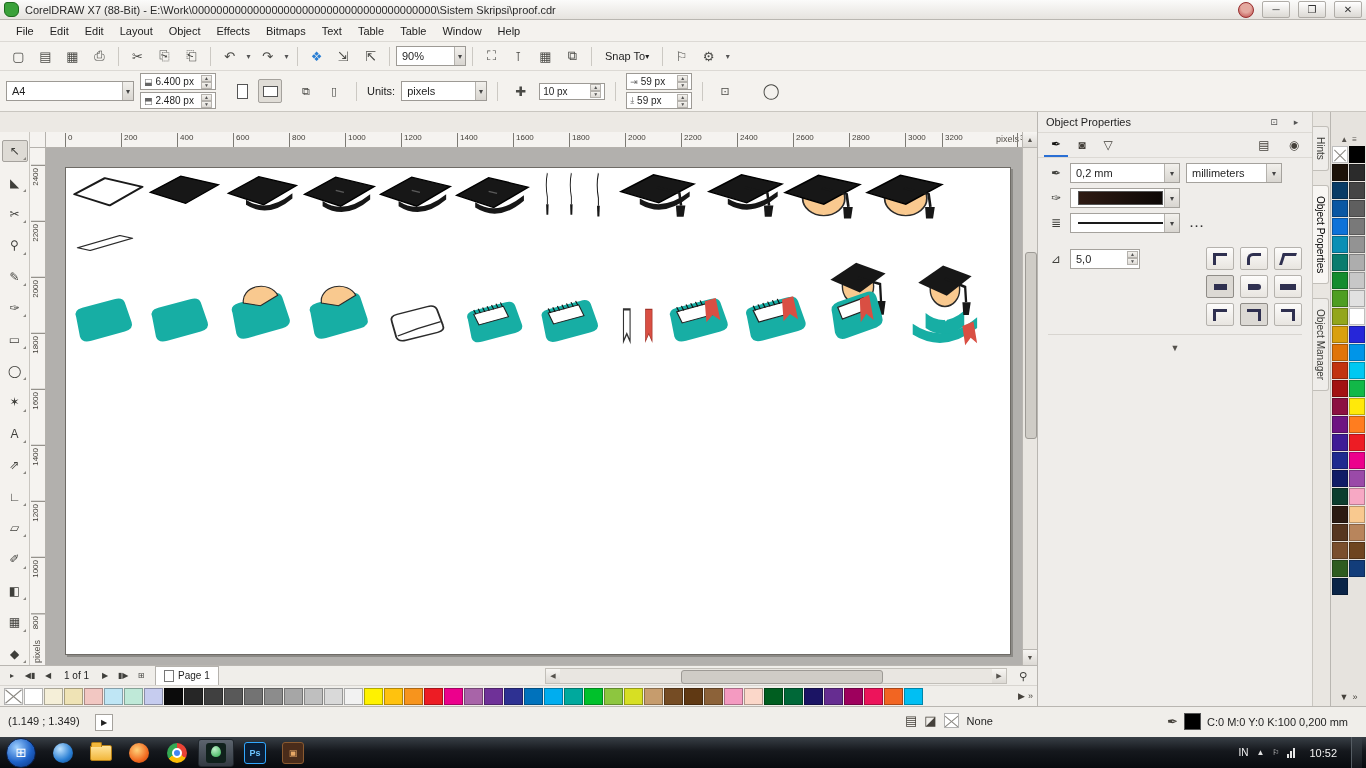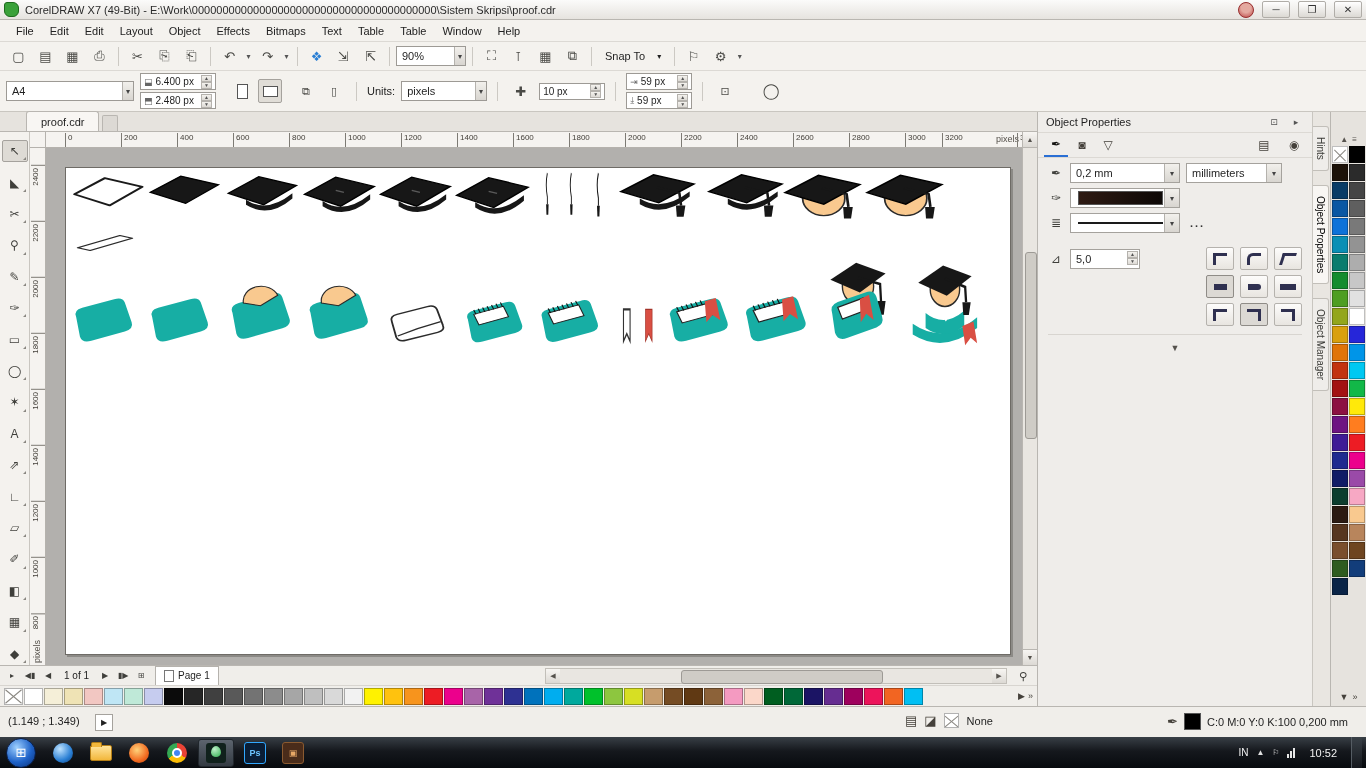--- a/index.html
+++ b/index.html
@@ -19,21 +19,21 @@
   .menu-item{padding:3px 8px;color:#222;}
 
   
   #stdbar{position:absolute;left:0;top:42px;width:1366px;height:29px;background:#f4f2ee;border-bottom:1px solid #dcd9d4;display:flex;align-items:center;padding-left:6px;box-sizing:border-box;gap:2px;}
   .tbtn{width:23px;height:23px;display:flex;align-items:center;justify-content:center;font-size:13px;color:#4a4a46;background:transparent;border:1px solid transparent;border-radius:2px;}
   .tbtn.color1{color:#2a7fd4;}
   .tsep{width:1px;height:19px;background:#ccc9c3;margin:0 4px;}
   .caretbtn{width:9px;height:23px;display:flex;align-items:center;justify-content:center;font-size:8px;color:#555;}
   .combo{height:20px;background:#fff;border:1px solid #9d9a95;display:flex;align-items:center;padding:0 5px;gap:5px;box-sizing:border-box;}
   .combo .caret{font-size:8px;color:#444;margin-left:auto;background:linear-gradient(#f2f0ec,#d8d5d0);border-left:1px solid #b5b2ad;height:18px;display:flex;align-items:center;padding:0 3px;margin-right:-5px;}
-  .tlabel-btn{height:21px;display:flex;align-items:center;gap:12px;padding:0 6px;border:1px solid transparent;border-radius:2px;}
+  .tlabel-btn{height:21px;display:flex;align-items:center;gap:0;padding:0 6px;border:1px solid transparent;border-radius:2px;}
 
   
   #propbar{position:absolute;left:0;top:71px;width:1366px;height:41px;background:#f4f2ee;border-bottom:1px solid #c9c6c0;display:flex;align-items:center;padding-left:6px;box-sizing:border-box;gap:6px;}
   .pb-group{display:flex;align-items:center;gap:4px;}
   .stack{display:flex;flex-direction:column;gap:2px;}
   .mini-field{width:76px;height:17px;background:#fff;border:1px solid #9d9a95;display:flex;align-items:center;padding:0 3px;gap:3px;box-sizing:border-box;font-size:10px;}
   .mini-ico{font-size:9px;color:#666;}
   .spin{display:flex;flex-direction:column;margin-left:auto;}
   .spin span{font-size:5px;line-height:5px;color:#555;padding:0 2px;background:linear-gradient(#f4f2ee,#dcd9d4);border:1px solid #b5b2ad;}
   .sqbtn{width:22px;height:22px;border:1px solid transparent;display:flex;align-items:center;justify-content:center;border-radius:2px;color:#4a4a46;}
@@ -176,21 +176,21 @@
   .clock{font-size:11px;padding:0 6px;}
   .show-desktop{width:10px;height:31px;background:linear-gradient(#3a4148,#14171c);border-left:1px solid #555c63;}
 </style>
 </head>
 <body>
 
 <div id="app">
 
   <div id="titlebar">
     <span class="applogo"></span>
-    <span class="title-text">CorelDRAW X7 (49-Bit) - E:\Work\0000000000000000000000000000000000000000\Sistem Skripsi\proof.cdr</span>
+    <span class="title-text">CorelDRAW X7 (88-Bit) - E:\Work\0000000000000000000000000000000000000000\Sistem Skripsi\proof.cdr</span>
     <span class="tb-spacer"></span>
     <span class="account"></span>
     <span class="winbtn">─</span>
     <span class="winbtn">❐</span>
     <span class="winbtn">✕</span>
   </div>
 
   <div id="menubar">
       <div class="menu-item">File</div>
       <div class="menu-item">Edit</div>
@@ -312,26 +312,20 @@
             <span>▲</span>
             <span>▼</span>
           </span>
       </div>
     </div>
     <span class="tsep"></span>
     <span class="sqbtn">⊡</span>
     <span class="sqbtn" style="margin-left:16px;font-size:15px">◯</span>
   </div>
 
-  <div id="tabrow">
-    <div class="doctab">
-        <span>proof.cdr</span>
-      </div>
-    <div class="doctab-stub"></div>
-  </div>
 
   <div id="workarea">
 
     <div id="toolbox">
         <div class="tool active">↖</div>
         <div class="tool">◣</div>
         <div class="tool">✂</div>
         <div class="tool">⚲</div>
         <div class="tool">✎</div>
         <div class="tool">✑</div>

